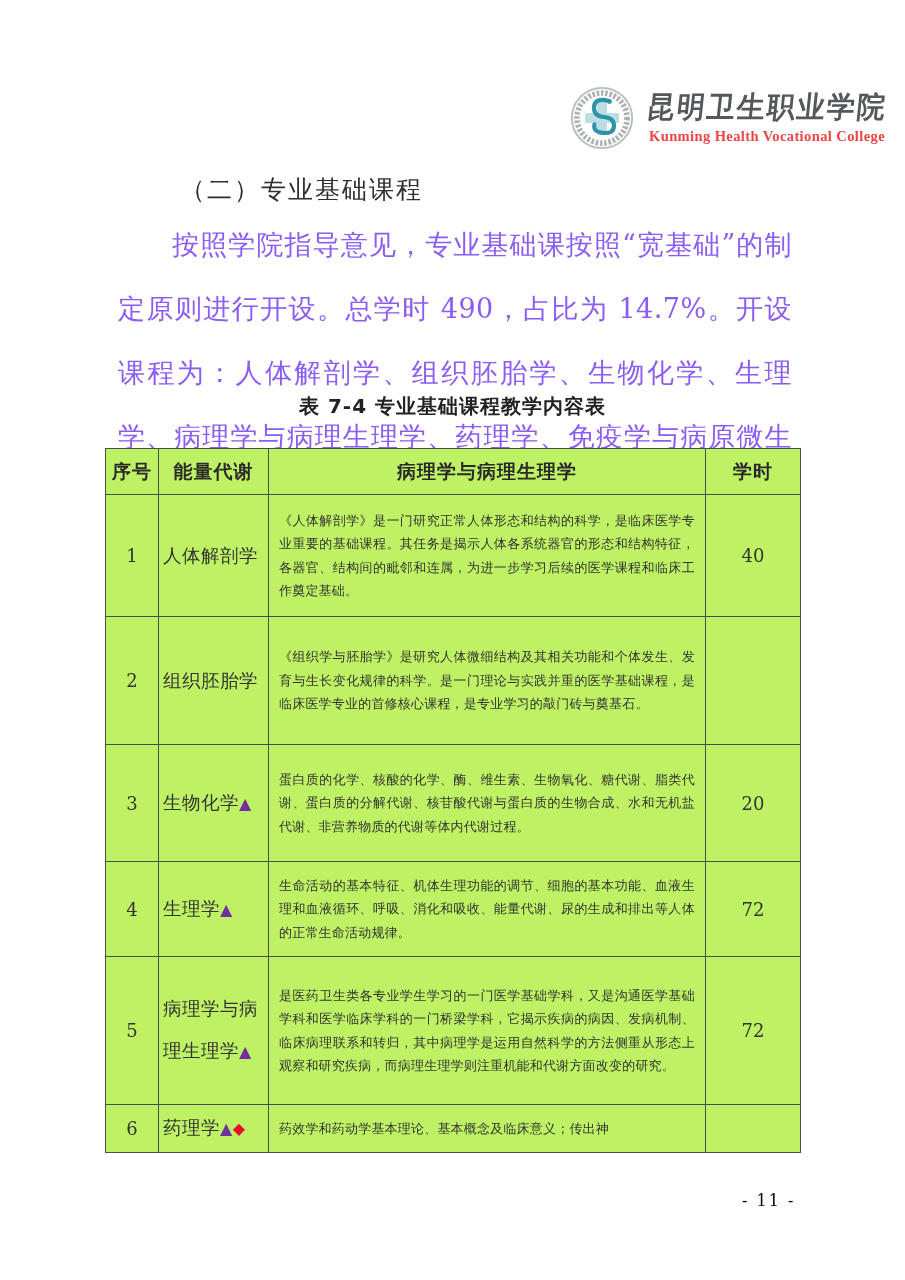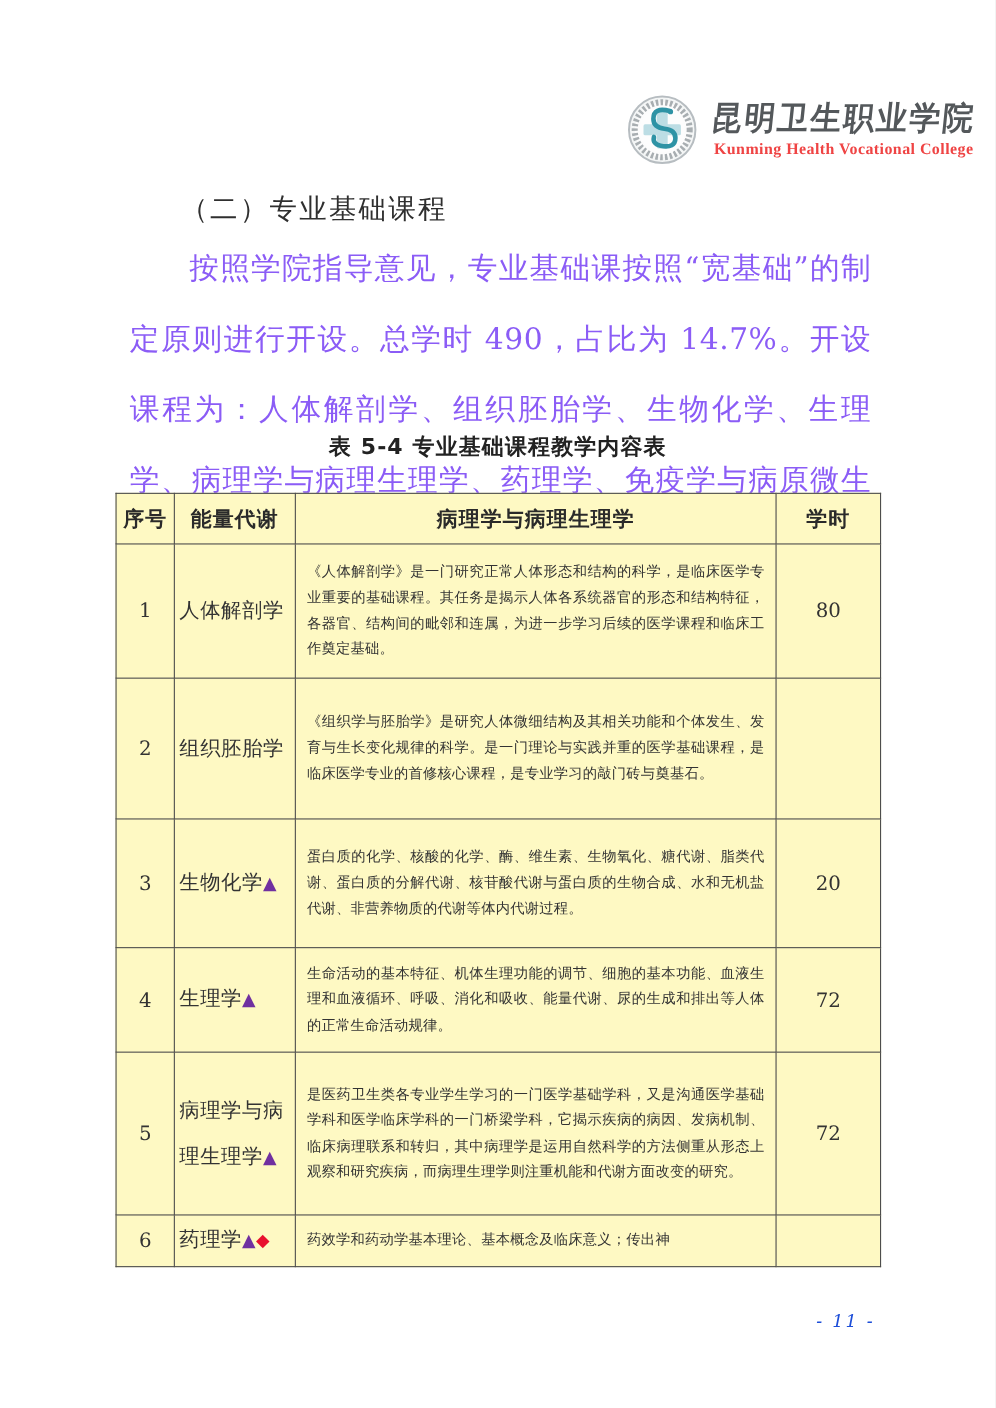--- a/index.html
+++ b/index.html
@@ -28,41 +28,41 @@
     font-family:"DejaVu Serif","Liberation Serif",serif;
   }
   .college-en {
     font-size:14.5px; color:#ef4444; letter-spacing:0.4px;
     font-weight:700; white-space:nowrap; margin-top:3px;
     font-family:"Liberation Serif","DejaVu Serif",serif;
   }
 
   
   .heading {
-    position:absolute; top:173px; left:164px;
+    position:absolute; top:173px; left:180px;
     font-size:25px; font-weight:500; color:#2f2f2f;
     letter-spacing:2px; white-space:nowrap;
   }
   .body-par {
     position:absolute; top:213px; left:118px; width:674px;
     font-size:27px; line-height:64px; color:#8b5cf6;
     text-align:justify; text-indent:2em; letter-spacing:0.5px;
   }
   .table-caption {
     position:absolute; top:393px; left:0; width:100%;
     text-align:center; font-size:20px; font-weight:700; color:#222;
     font-family:"DejaVu Sans","Liberation Sans",sans-serif;
     letter-spacing:1px;
   }
 
   
   table.course-table {
     position:absolute; top:448px; left:105px;
     width:695px; border-collapse:collapse; table-layout:fixed;
-    background:#fef9c3;
+    background:#bef264;
   }
   .course-table th, .course-table td {
     border:1px solid #4d4d4d;
     vertical-align:middle;
   }
   .course-table th {
     height:46px;
     font-family:"DejaVu Sans","Liberation Sans",sans-serif;
     font-size:19px; font-weight:600; color:#2a2a2a;
     text-align:center; letter-spacing:1px;
@@ -79,21 +79,21 @@
     padding:5px 10px; text-align:justify; letter-spacing:0.2px;
   }
   .marker {
     font-family:"DejaVu Sans","Liberation Sans",sans-serif;
     font-size:16px;
   }
 
   
   .page-number {
     position:absolute; top:1191px; left:742px;
-    font-size:16px; color:#1d4ed8; letter-spacing:2px;font-style:italic;
+    font-size:16px; color:#000000; letter-spacing:2px;
   }
 </style>
 </head>
 <body>
 
 <div class="page">
 
   <div class="logo-row">
     <svg class="seal" width="64" height="64" viewBox="0 0 64 64" aria-hidden="true">
       <circle cx="32" cy="32" r="30.2" fill="#f4f6f6" stroke="#b7bdc1" stroke-width="1.8"></circle>
@@ -108,21 +108,21 @@
     </svg>
     <div class="logo-text">
       <div class="college-zh">昆明卫生职业学院</div>
       <div class="college-en">Kunming Health Vocational College</div>
     </div>
   </div>
 
   <div class="heading">（二）专业基础课程</div>
   <div class="body-par">按照学院指导意见，专业基础课按照“宽基础”的制定原则进行开设。总学时 490，占比为 14.7%。开设课程为：人体解剖学、组织胚胎学、生物化学、生理学、病理学与病理生理学、药理学、免疫学与病原微生物学等。</div>
 
-  <div class="table-caption">表 5-4 专业基础课程教学内容表</div>
+  <div class="table-caption">表 7-4 专业基础课程教学内容表</div>
 
   <table class="course-table">
     <colgroup>
       <col style="width:53px">
       <col style="width:110px">
       <col style="width:437px">
       <col style="width:95px">
     </colgroup>
     <thead>
       <tr>
@@ -130,21 +130,21 @@
         <th>能量代谢</th>
         <th>病理学与病理生理学</th>
         <th>学时</th>
       </tr>
     </thead>
     <tbody id="table-body">
         <tr style="height: 122px;">
           <td class="cell-no">1</td>
           <td class="cell-course"><span>人体解剖学</span></td>
           <td class="cell-content">《人体解剖学》是一门研究正常人体形态和结构的科学，是临床医学专业重要的基础课程。其任务是揭示人体各系统器官的形态和结构特征，各器官、结构间的毗邻和连属，为进一步学习后续的医学课程和临床工作奠定基础。</td>
-          <td class="cell-hours">80</td>
+          <td class="cell-hours">40</td>
         </tr>
         <tr style="height: 128px;">
           <td class="cell-no">2</td>
           <td class="cell-course"><span>组织胚胎学</span></td>
           <td class="cell-content">《组织学与胚胎学》是研究人体微细结构及其相关功能和个体发生、发育与生长变化规律的科学。是一门理论与实践并重的医学基础课程，是临床医学专业的首修核心课程，是专业学习的敲门砖与奠基石。</td>
           <td class="cell-hours"></td>
         </tr>
         <tr style="height: 117px;">
           <td class="cell-no">3</td>
           <td class="cell-course"><span>生物化学</span><span class="marker" style="color: rgb(112, 48, 160);">▲</span></td>

